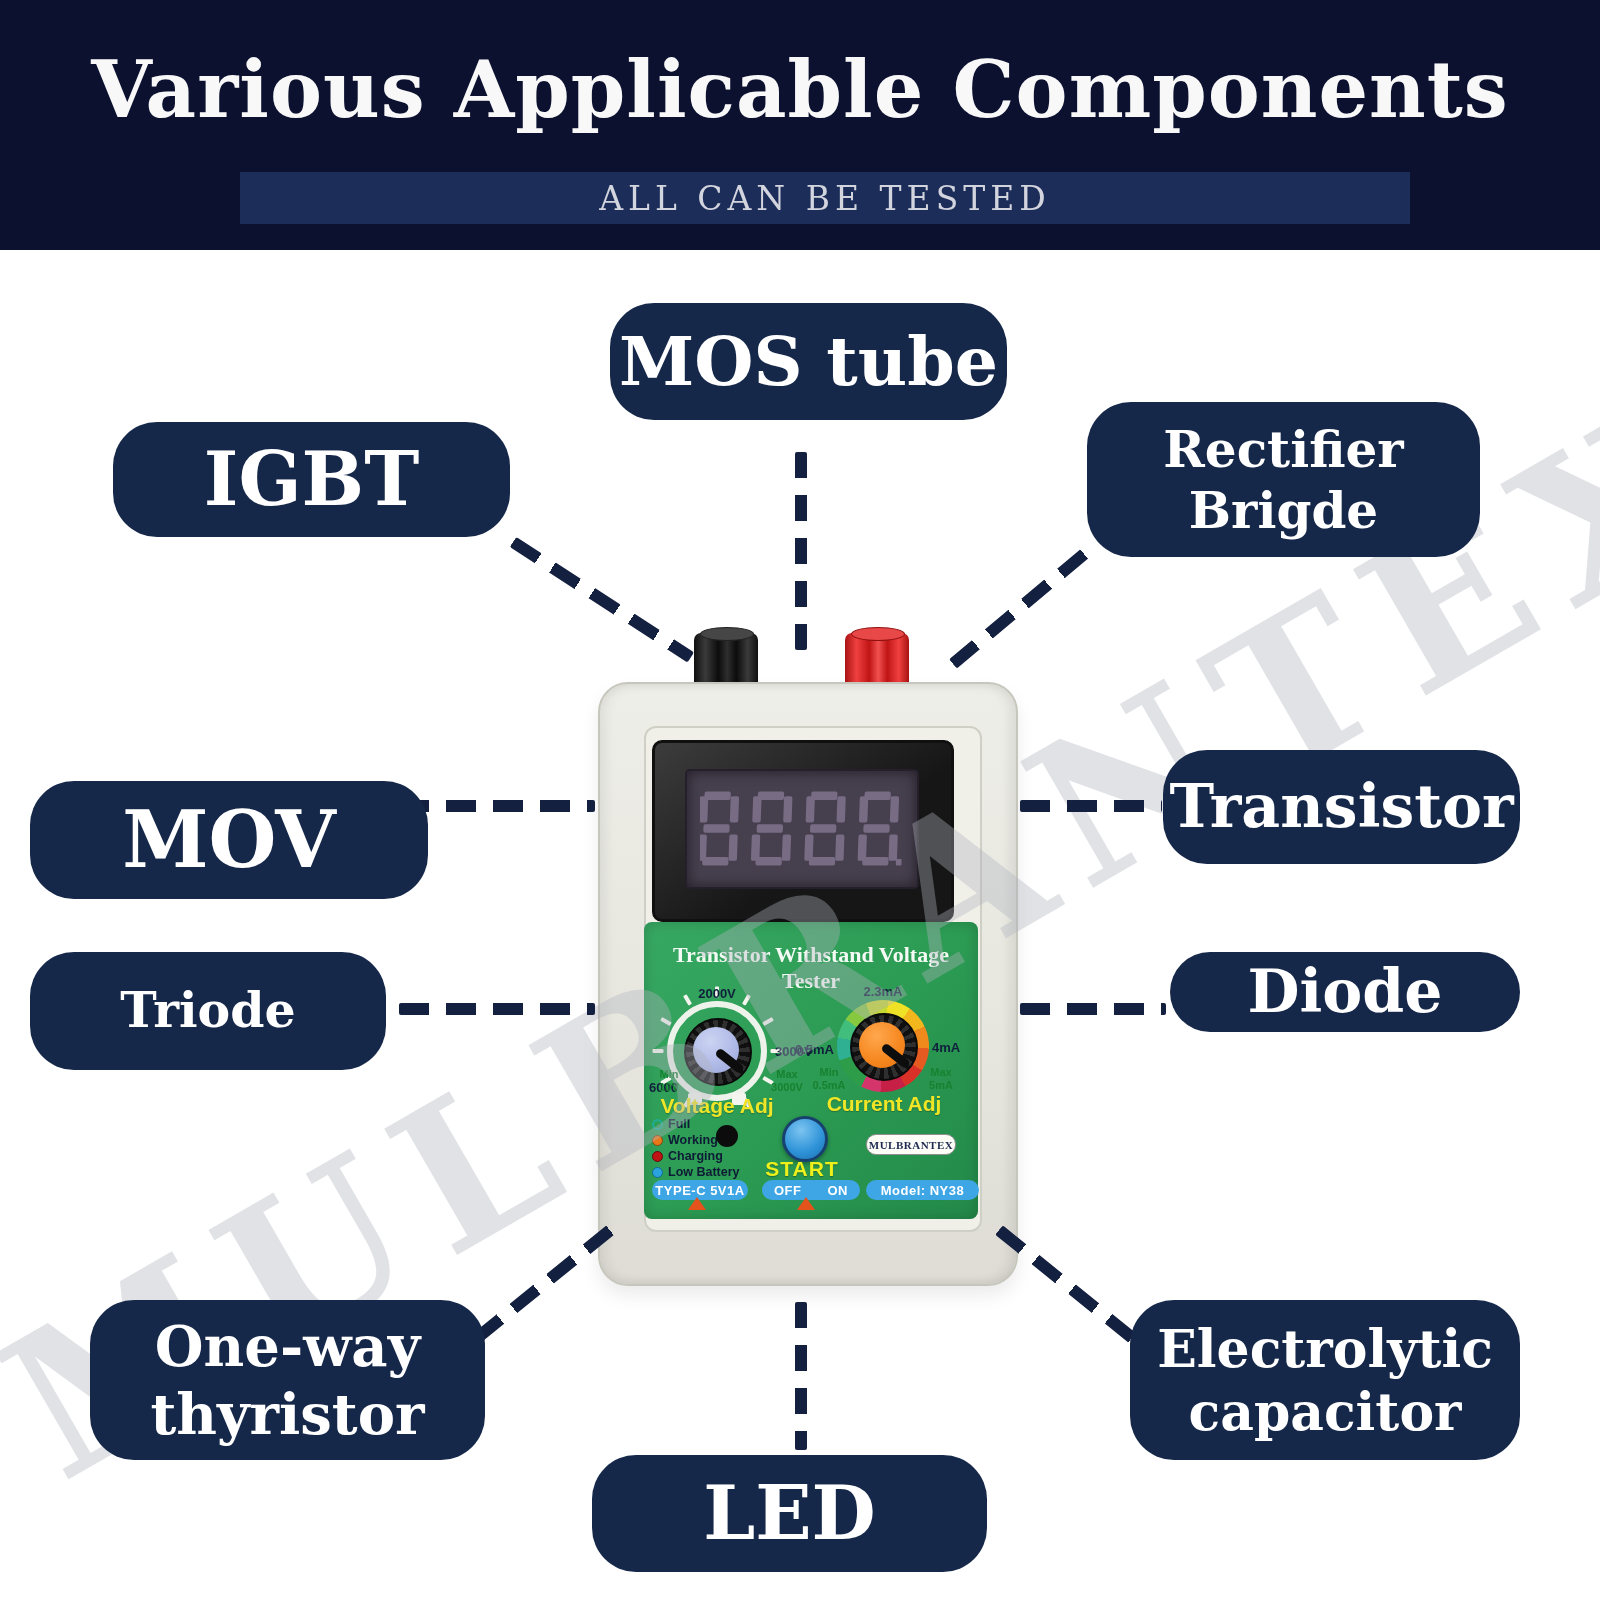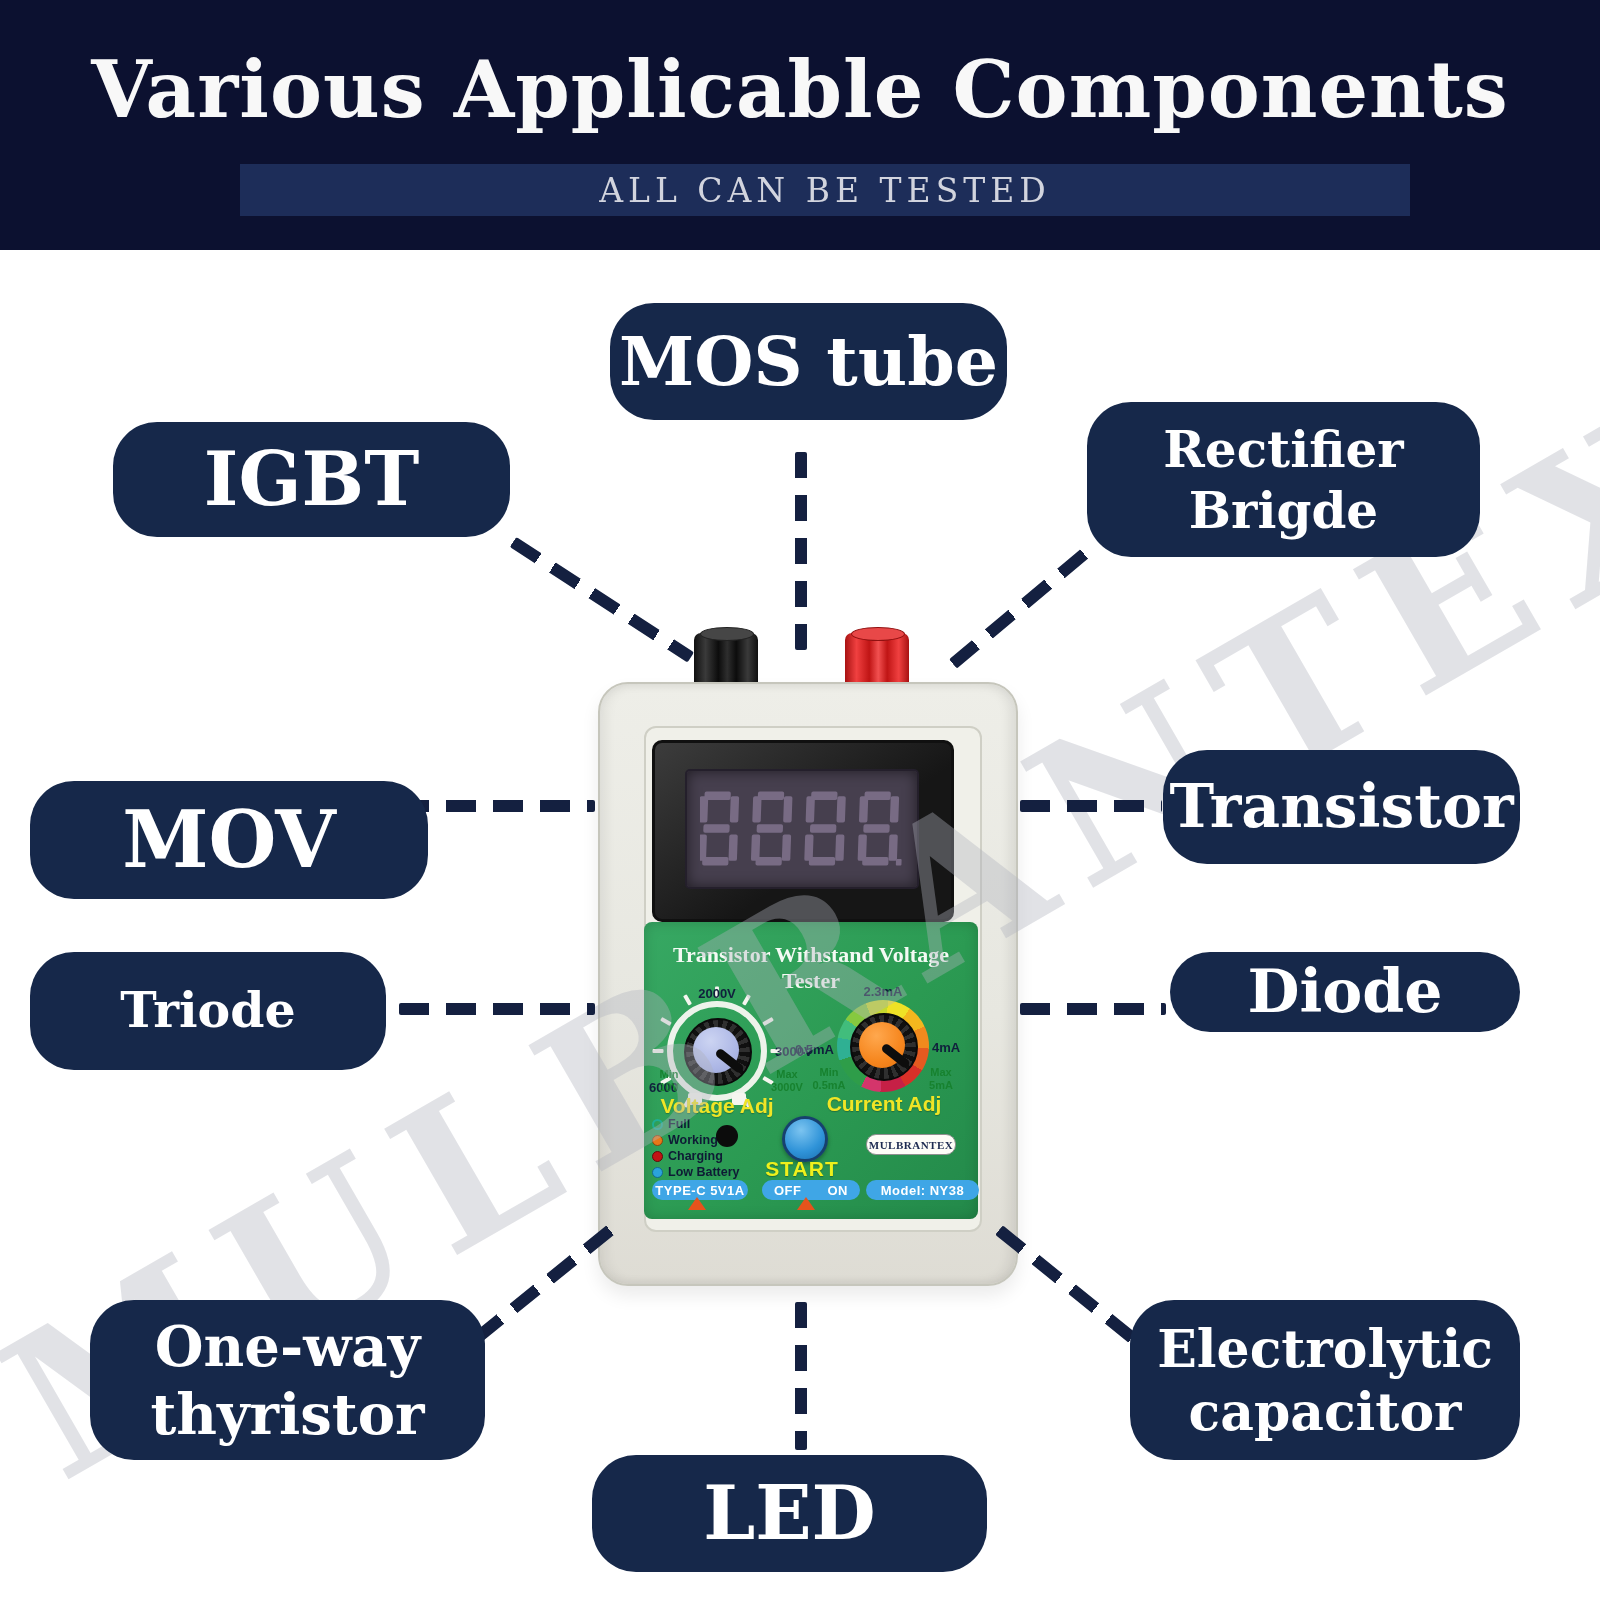--- a/index.html
+++ b/index.html
@@ -3,21 +3,21 @@
 <meta charset="utf-8">
 <style>
   html,body{margin:0;padding:0;background:#ffffff;}
   .stage{position:relative;width:1600px;height:1600px;background:#ffffff;overflow:hidden;
          font-family:"DejaVu Serif", serif;padding-left:36px;}
 
   
   .header{position:absolute;left:0;top:0;width:1600px;height:250px;background:#0c1130;z-index:10;}
   .header-title{position:absolute;left:0;top:44px;width:1600px;text-align:center;
     font-size:78px;font-weight:600;color:#f8f8f8;letter-spacing:1px;}
-  .subtitle-bar{position:absolute;left:240px;top:164px;width:1170px;height:52px;background:#1d2d59;
+  .subtitle-bar{position:absolute;left:240px;top:172px;width:1170px;height:52px;background:#1d2d59;
     display:flex;align-items:center;justify-content:center;}
   .subtitle-text{font-size:33px;color:#d2d4de;letter-spacing:5px;}
 
   
   .watermark{position:absolute;left:-100px;top:835px;width:1880px;text-align:center;z-index:4;
     font-size:200px;font-weight:bold;color:rgba(176,180,190,0.38);letter-spacing:26px;
     transform:rotate(-30deg);white-space:nowrap;pointer-events:none;}
 
   
   .cpill{position:absolute;background:#16284a;border-radius:44px;color:#ffffff;z-index:6;

